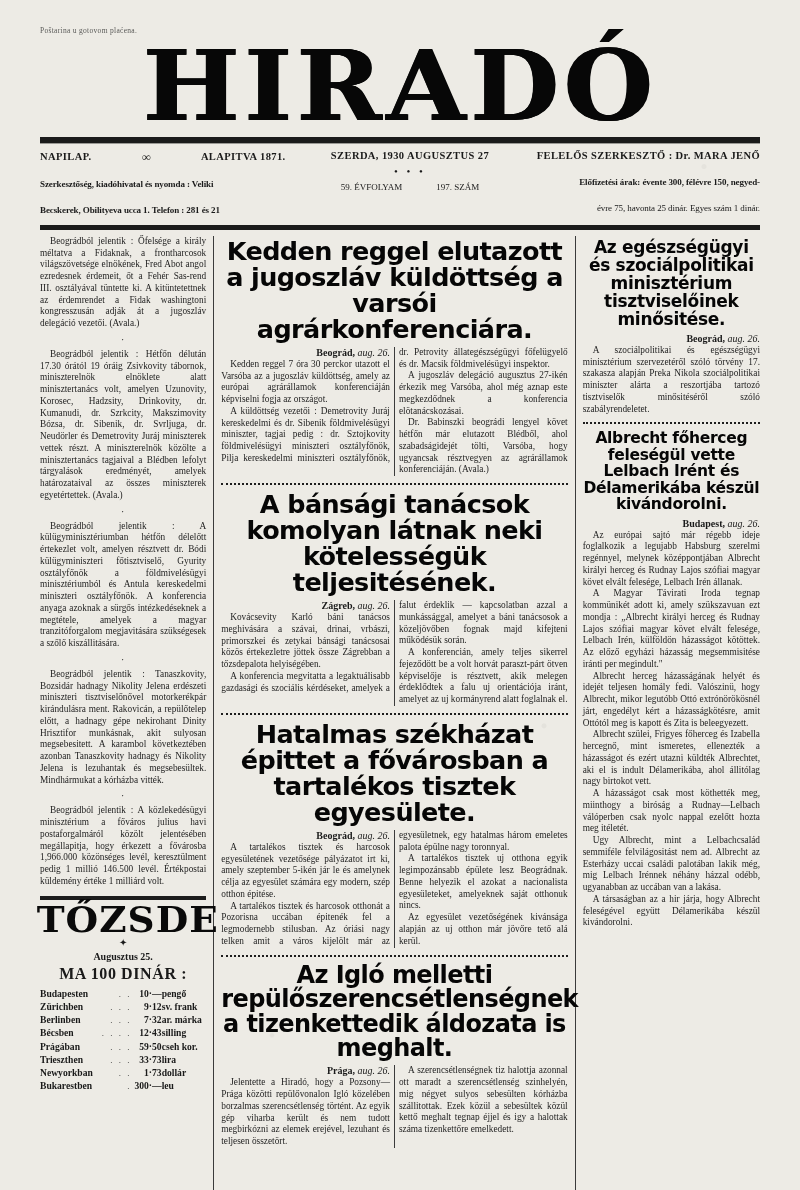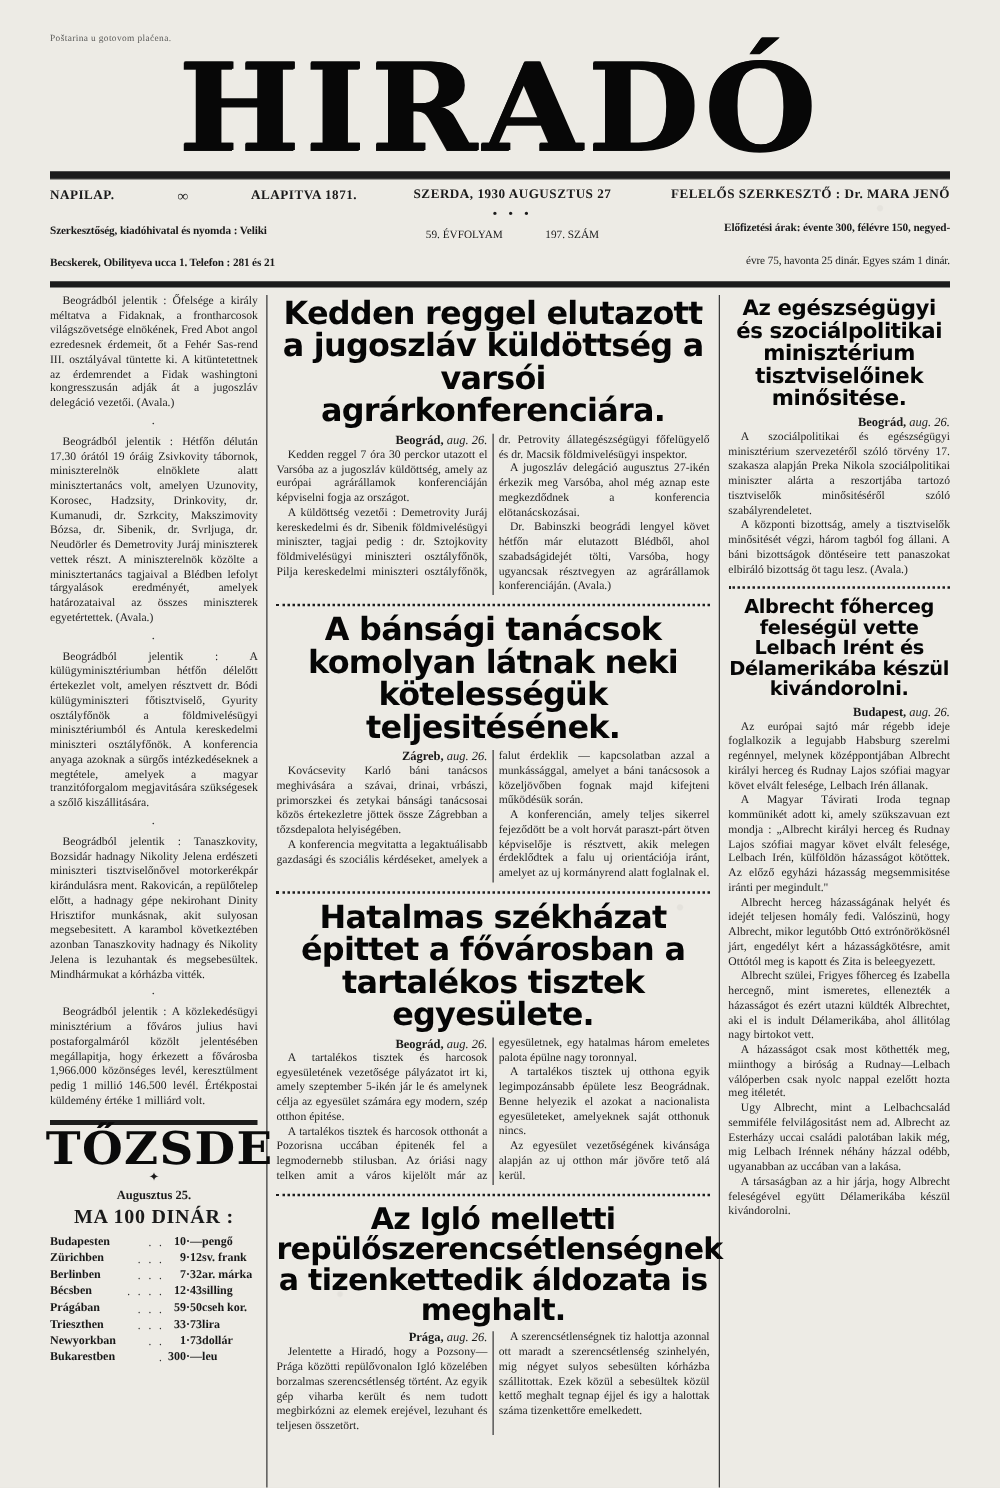--- a/index.html
+++ b/index.html
@@ -312,21 +312,20 @@
 
     <div class="col col3">
 
       <div>
         <h1 class="headline h-right big">Az egészségügyi és szociálpolitikai minisztérium tisztviselőinek minősitése.</h1>
         <div class="dateline">
           <b>Beográd,</b>
           <span class="aug">aug. 26.</span>
         </div>
         <p class="news">A szociálpolitikai és egészségügyi minisztérium szervezetéről szóló törvény 17. szakasza alapján Preka Nikola szociálpolitikai miniszter alárta a reszortjába tartozó tisztviselők minősitéséről szóló szabályrendeletet.</p>
-        <p class="news">A központi bizottság, amely a tisztviselők minősitését végzi, három tagból fog állani. A báni bizottságok döntéseire tett panaszokat elbiráló bizottság öt tagu lesz. (Avala.)</p>
       </div>
 
       <div class="dotrule"></div>
 
       <div>
         <h1 class="headline h-right">Albrecht főherceg feleségül vette Lelbach Irént és Délamerikába készül kivándorolni.</h1>
         <div class="dateline">
           <b>Budapest,</b>
           <span class="aug">aug. 26.</span>
         </div>

